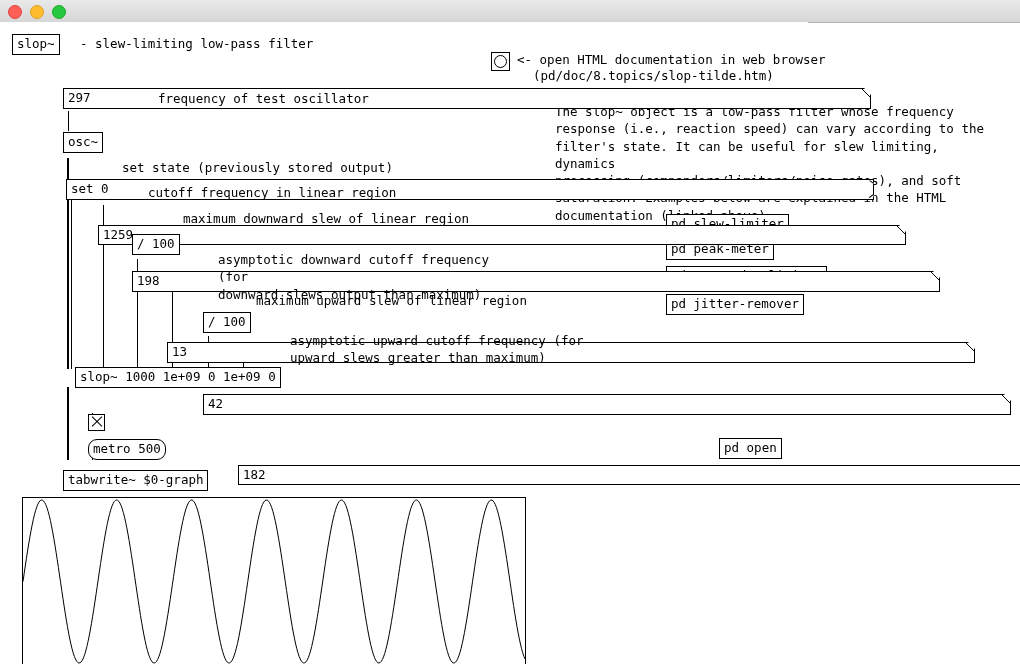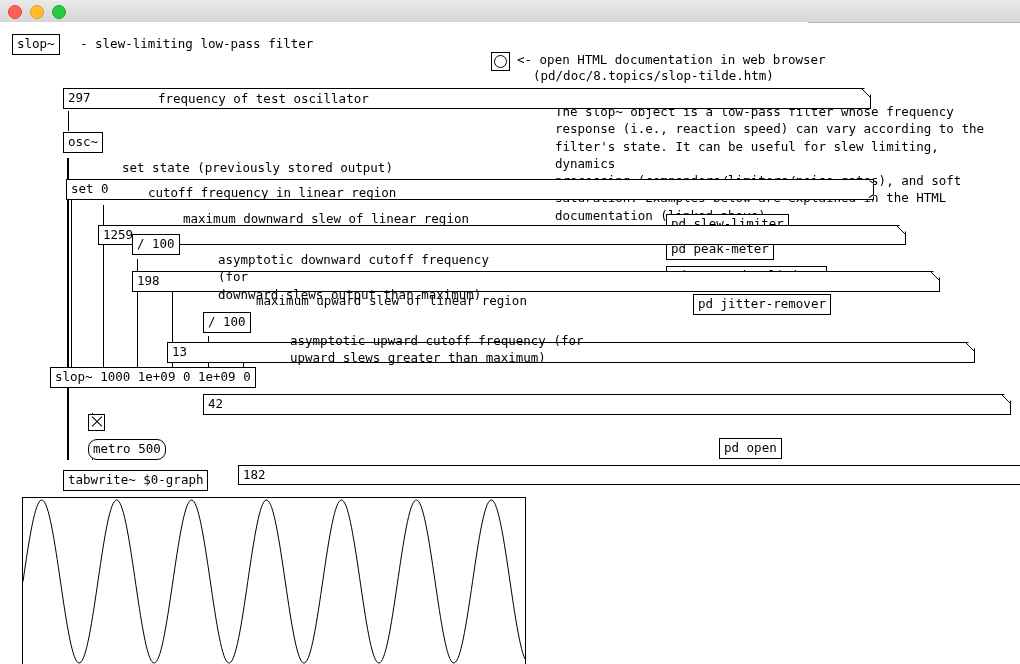--- a/index.html
+++ b/index.html
@@ -212,21 +212,21 @@
   <div class="big-text" style="left:555px; top:81px; width:430px;">The slop~ object is a low-pass filter whose frequency
 response (i.e., reaction speed) can vary according to the
 filter's state. It can be useful for slew limiting, dynamics
 processing (companders/limiters/noise gates), and soft
 saturation. Examples below are explained in the HTML
 documentation (linked above).</div>
 
   <div class="node obj" style="left:666px; top:192px;">pd slew-limiter</div>
   <div class="node obj" style="left:666px; top:217px;">pd peak-meter</div>
   <div class="node obj" style="left:666px; top:244px;">pd compander-limiter</div>
-  <div class="node obj" style="left:666px; top:272px;margin-left:27px;">pd jitter-remover</div>
+  <div class="node obj" style="left:666px; top:272px;">pd jitter-remover</div>
 
   <div class="node obj" style="left:719px; top:416px;">pd open</div>
 
 
   <div class="wire v" style="left:68px; top:89px; height:20px;"></div>
 
   <div class="wire v sig" style="left:67px; top:136px; height:211px;"></div>
 
   <div class="wire v" style="left:71px; top:158px; height:189px;"></div>
 
@@ -272,21 +272,21 @@
 
   <div class="node numbox" style="left:203px; top:268px;">42</div>
   <div class="node comment" style="left:256px; top:272px;">maximum upward slew of linear region</div>
 
   <div class="node obj" style="left:203px; top:290px;">/ 100</div>
 
   <div class="node numbox" style="left:238px; top:318px;">182</div>
   <div class="big-text" style="left:290px; top:310px; width:300px;">asymptotic upward cutoff frequency (for
 upward slews greater than maximum)</div>
 
-  <div class="node obj" style="left:50px; top:345px;">slop~ 1000 1e+09 0 1e+09 0</div>
+  <div class="node obj" style="left:75px; top:345px;">slop~ 1000 1e+09 0 1e+09 0</div>
 
   <div class="toggle" style="position:absolute; left:88px; top:392px;">
     <span class="x1"></span>
     <span class="x2"></span>
   </div>
 
   <div class="node obj" style="left:88px; top:417px;border-radius:9px;">metro 500</div>
 
   <div class="node obj" style="left:63px; top:448px;">tabwrite~ $0-graph</div>
 

